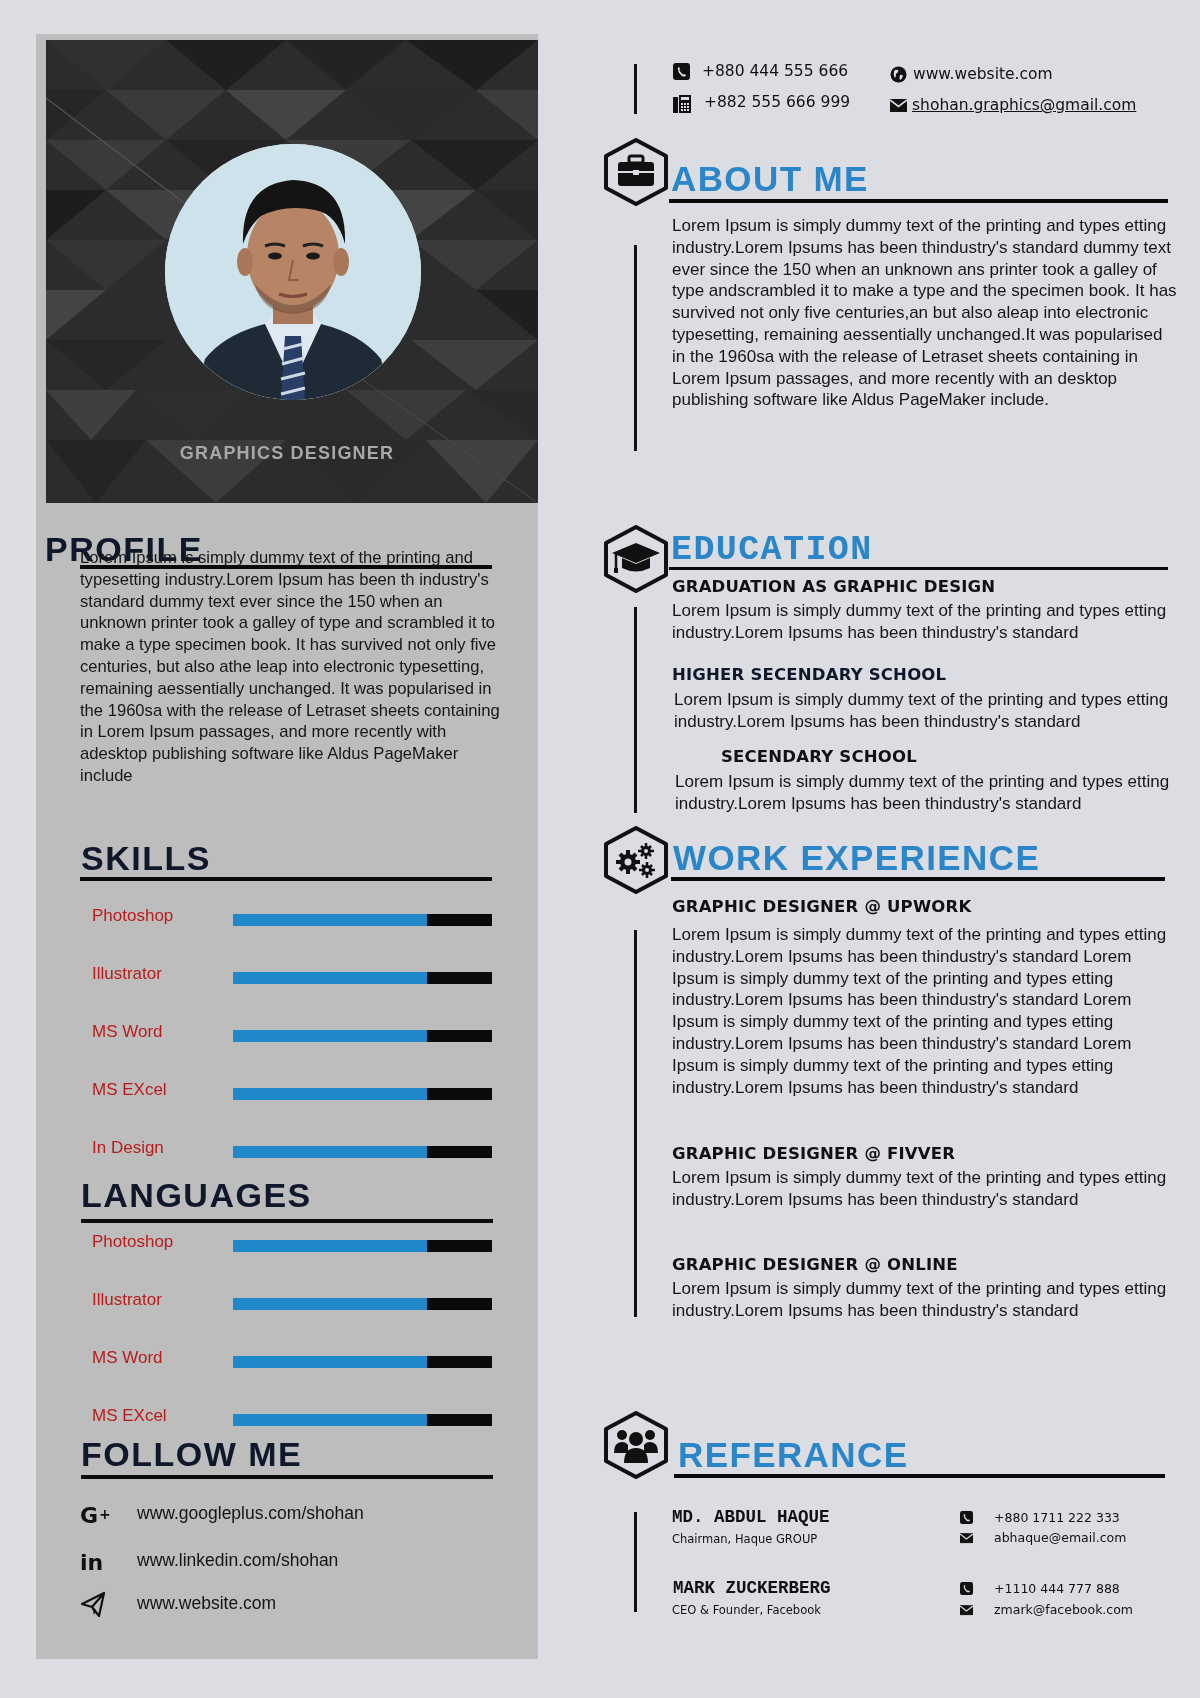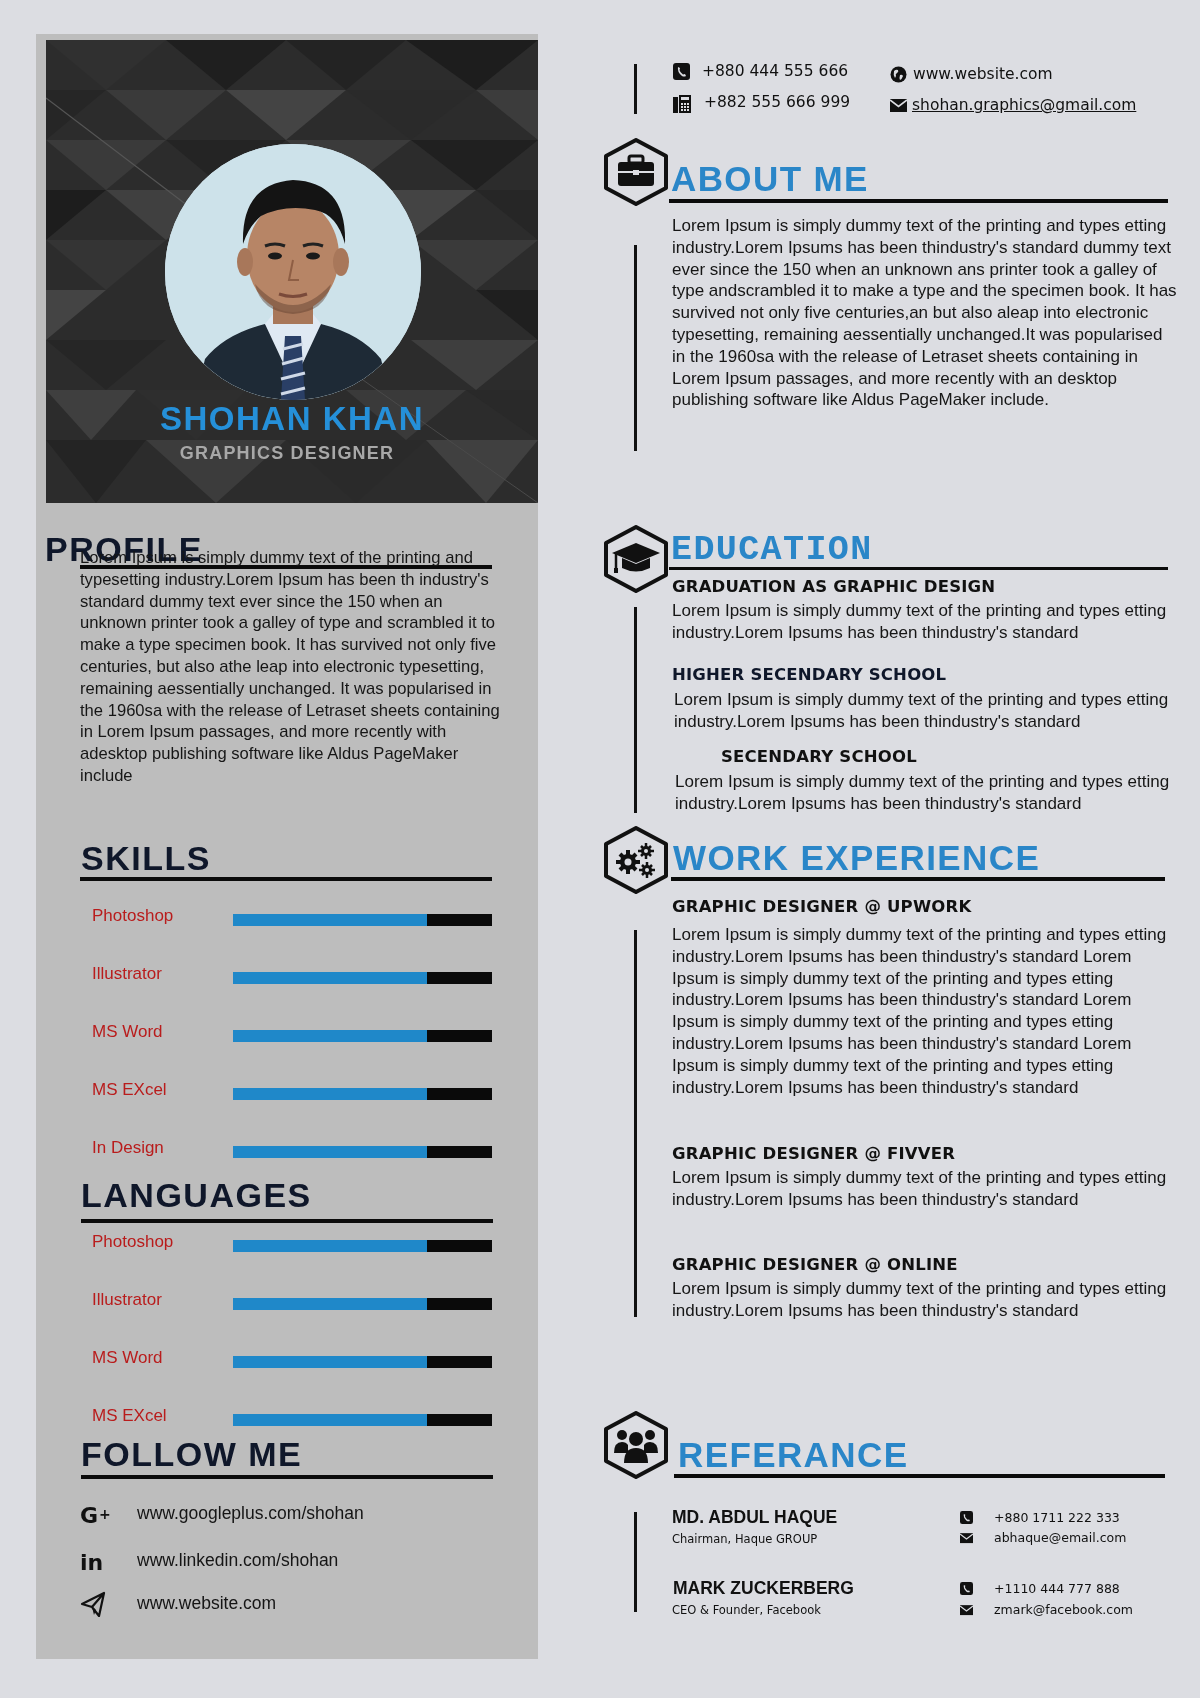--- a/index.html
+++ b/index.html
@@ -33,21 +33,21 @@
   .contact-row .ic { position: absolute; left: 0; top: 1px; }
   .contact-row .tx { position: absolute; left: 0; top: 0; white-space: nowrap; }
 
   .hex { position: absolute; width: 64px; height: 68px; }
   .r-title { position: absolute; color: #2a86c8; font-weight: bold; font-size: 35px; letter-spacing: 1.4px; line-height: 38px; white-space: nowrap; }
   .r-rule { position: absolute; height: 4px; background: #0b0b0b; }
   .r-text { position: absolute; font-size: 17px; line-height: 21.8px; color: #161616; }
   .sub-head { position: absolute; font-family: "DejaVu Sans", sans-serif; font-weight: bold; font-size: 16.5px; color: #111; white-space: nowrap; letter-spacing: 0.2px; }
   .sub-head.blue { color: #0f172a; }
 
-  .ref-name { position: absolute; font-family: Liberation Sans, sans-serif; font-weight: bold; font-size: 17.5px; color: #111; white-space: nowrap; }
+  .ref-name { position: absolute; font-family: Liberation Mono, monospace; font-weight: bold; font-size: 17.5px; color: #111; white-space: nowrap; }
   .ref-role { position: absolute; font-family: "DejaVu Sans", sans-serif; font-size: 11.5px; color: #111; white-space: nowrap; }
   .ref-contact { position: absolute; font-family: "DejaVu Sans", sans-serif; font-size: 12.5px; color: #111; white-space: nowrap; height: 18px; }
   .ref-contact .ic { position: absolute; left: 0; top: 1px; }
   .ref-contact .tx { position: absolute; left: 34px; top: 0; }
 </style>
 </head>
 <body>
 
 <div class="left-panel">
   <div class="hero">
@@ -112,21 +112,20 @@
         <ellipse cx="148" cy="112" rx="7" ry="3.5" fill="#1a1a1a"></ellipse>
         <path d="M100 102 Q110 98 120 102 M138 102 Q148 98 158 102" stroke="#222" stroke-width="3" fill="none"></path>
 
         <path d="M128 116 L124 136 L134 136" stroke="#8e5e44" stroke-width="2" fill="none"></path>
         <path d="M114 150 Q128 155 142 150" stroke="#7a4a3a" stroke-width="3" fill="none"></path>
 
         <path d="M90 140 Q128 182 166 140 Q160 168 128 170 Q96 168 90 140 Z" fill="#5a3c2c" opacity="0.45"></path>
       </svg>
     </div>
 
-    <div class="hero-name">SHOHAN KHAN</div>
     <div class="hero-role">GRAPHICS DESIGNER</div>
   </div>
 </div>
 
 <div class="l-title" style="top:531px;">PROFILE</div>
 <div class="l-rule" style="top:565px; left:80px;"></div>
 <div class="profile-text" style="left:80px;">Lorem Ipsum is simply dummy text of the printing and typesetting industry.Lorem Ipsum has been th industry's standard dummy text ever since the 150 when an unknown printer took a galley of type and scrambled it to make a type specimen book. It has survived not only five centuries, but also athe leap into electronic typesetting, remaining aessentially unchanged. It was popularised in the 1960sa with the release of Letraset sheets containing in Lorem Ipsum passages, and more recently with adesktop publishing software like Aldus PageMaker include</div>
 
 <div class="l-title" style="top:840px; left:81px;">SKILLS</div>
 <div class="l-rule" style="top:877px; left:80px;"></div>

